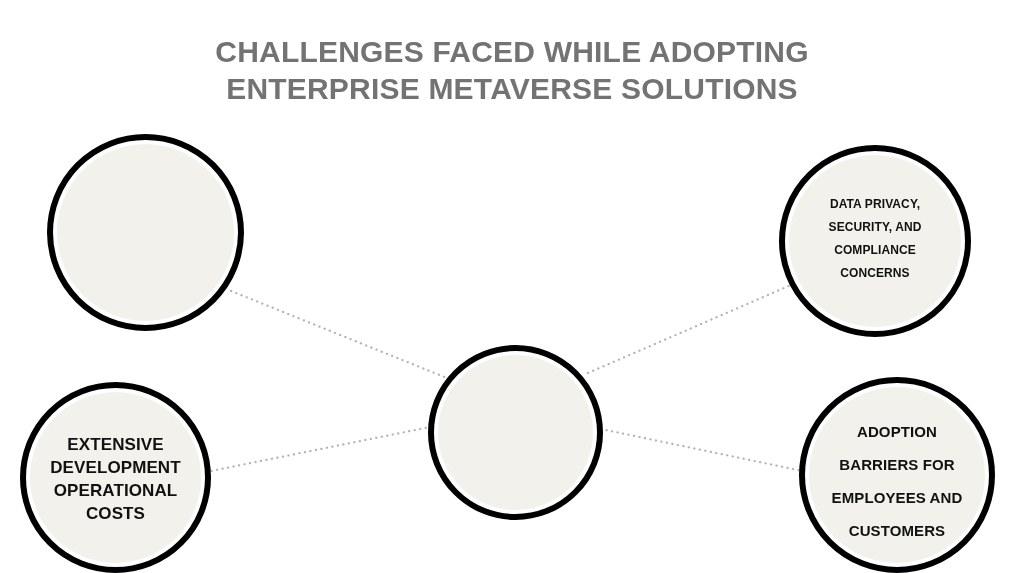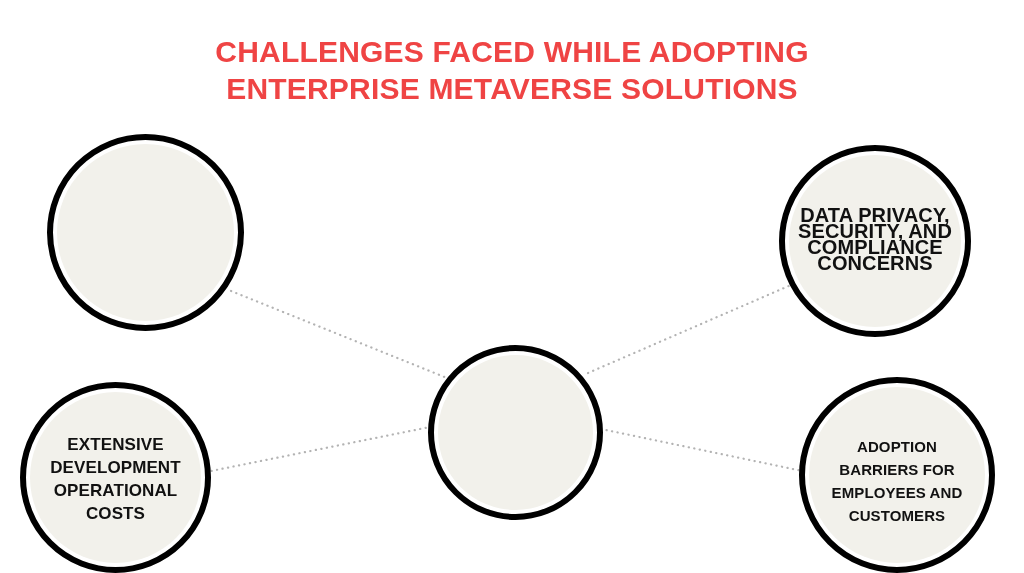--- a/index.html
+++ b/index.html
@@ -16,21 +16,21 @@
     -webkit-font-smoothing: antialiased;
   }
 
   
   #title {
     position: absolute;
     left: 0;
     top: 33px;
     width: 1024px;
     text-align: center;
-    color: #ef4444;
+    color: #737373;
     font-family: "Liberation Sans", sans-serif;
     font-weight: 700;
     font-size: 30px;
     line-height: 37px;
     letter-spacing: 0.2px;
     text-transform: uppercase;
     white-space: pre-line;
   }
 
   
@@ -80,23 +80,23 @@
   #node-data-privacy { left: 779px; top: 145px; width: 192px; height: 192px; }
   #node-extensive    { left: 20px;  top: 382px; width: 191px; height: 191px; }
   #node-adoption     { left: 799px; top: 377px; width: 196px; height: 196px; }
 
   
   #node-challenges {
     left: 428px; top: 345px; width: 175px; height: 175px;
   }
 
   #node-cross-device .label { font-size: 16px; line-height: 23px; margin-top: -4px; }
-  #node-data-privacy .label { font-size: 20px; line-height: 16px; margin-top: -4px; }
+  #node-data-privacy .label { font-size: 12px; line-height: 23px; margin-top: -4px; }
   #node-extensive   .label  { font-size: 17px; line-height: 23px; margin-top: 2px;  }
-  #node-adoption    .label  { font-size: 15px; line-height: 23px; margin-top: 11px;  }
+  #node-adoption    .label  { font-size: 15px; line-height: 33px; margin-top: 11px;  }
   #node-challenges  .label  { font-size: 17px; line-height: 22px; margin-top: -2px; }
 </style>
 </head>
 <body>
 
 <div id="title">CHALLENGES FACED WHILE ADOPTING
 ENTERPRISE METAVERSE SOLUTIONS</div>
 
 <svg id="connectors" viewBox="0 0 1024 573" width="1024" height="573">
   <g stroke="#b3b3b3" stroke-width="2.2" stroke-linecap="round" stroke-dasharray="0.2 5.4" fill="none">

